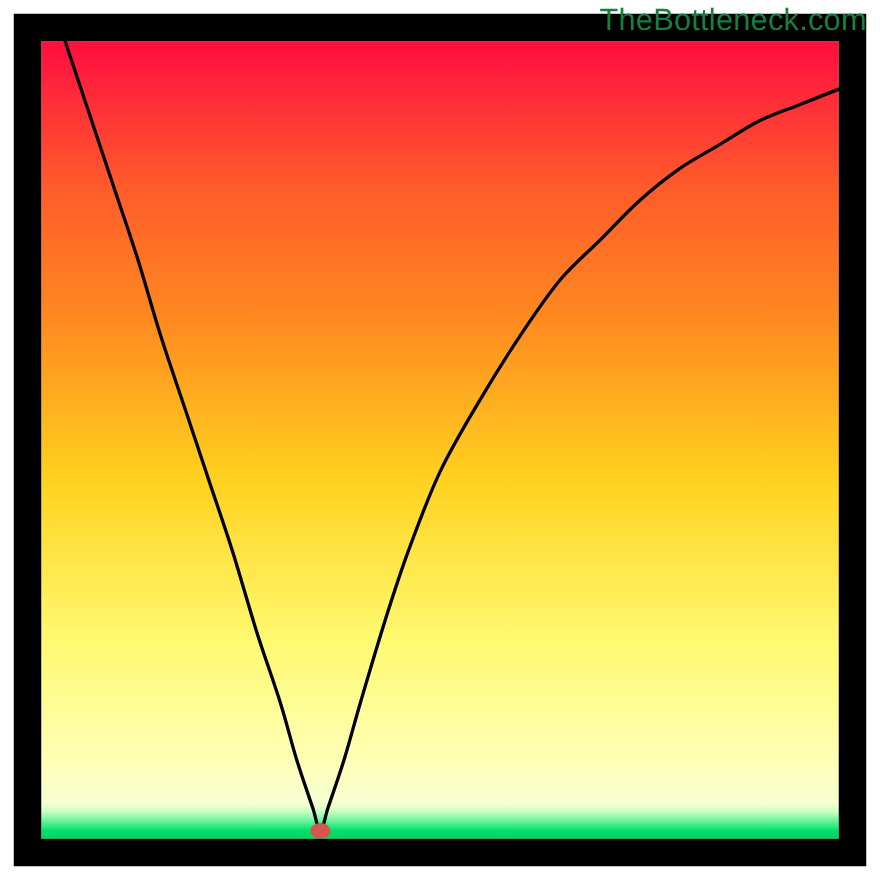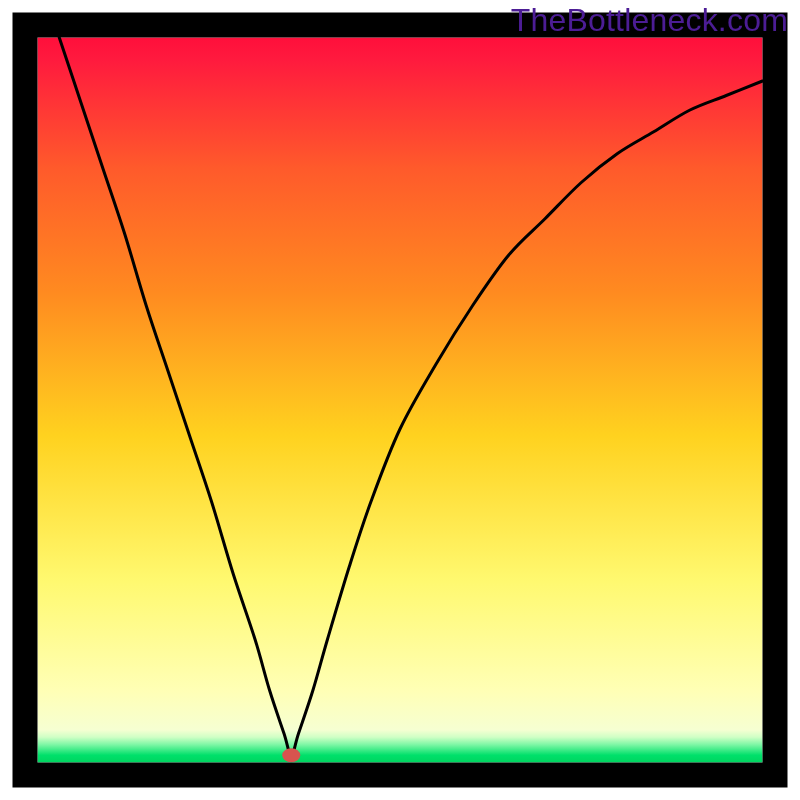--- a/index.html
+++ b/index.html
@@ -13,23 +13,23 @@
   }
   .canvas {
     position: relative;
     width: 800px;
     height: 800px;
   }
   .watermark {
     position: absolute;
     top: 2px;
     right: 12px;
-    font-size: 32px;
+    font-size: 28px;
     font-weight: 400;
-    color: #4c1d95;
+    color: #15803d;
     letter-spacing: 0.2px;
     user-select: none;
   }
   svg { display: block; }
 </style>
 </head>
 <body>
 
 <div class="canvas">
   <svg id="svg-root" width="800" height="800" viewBox="0 0 800 800">

